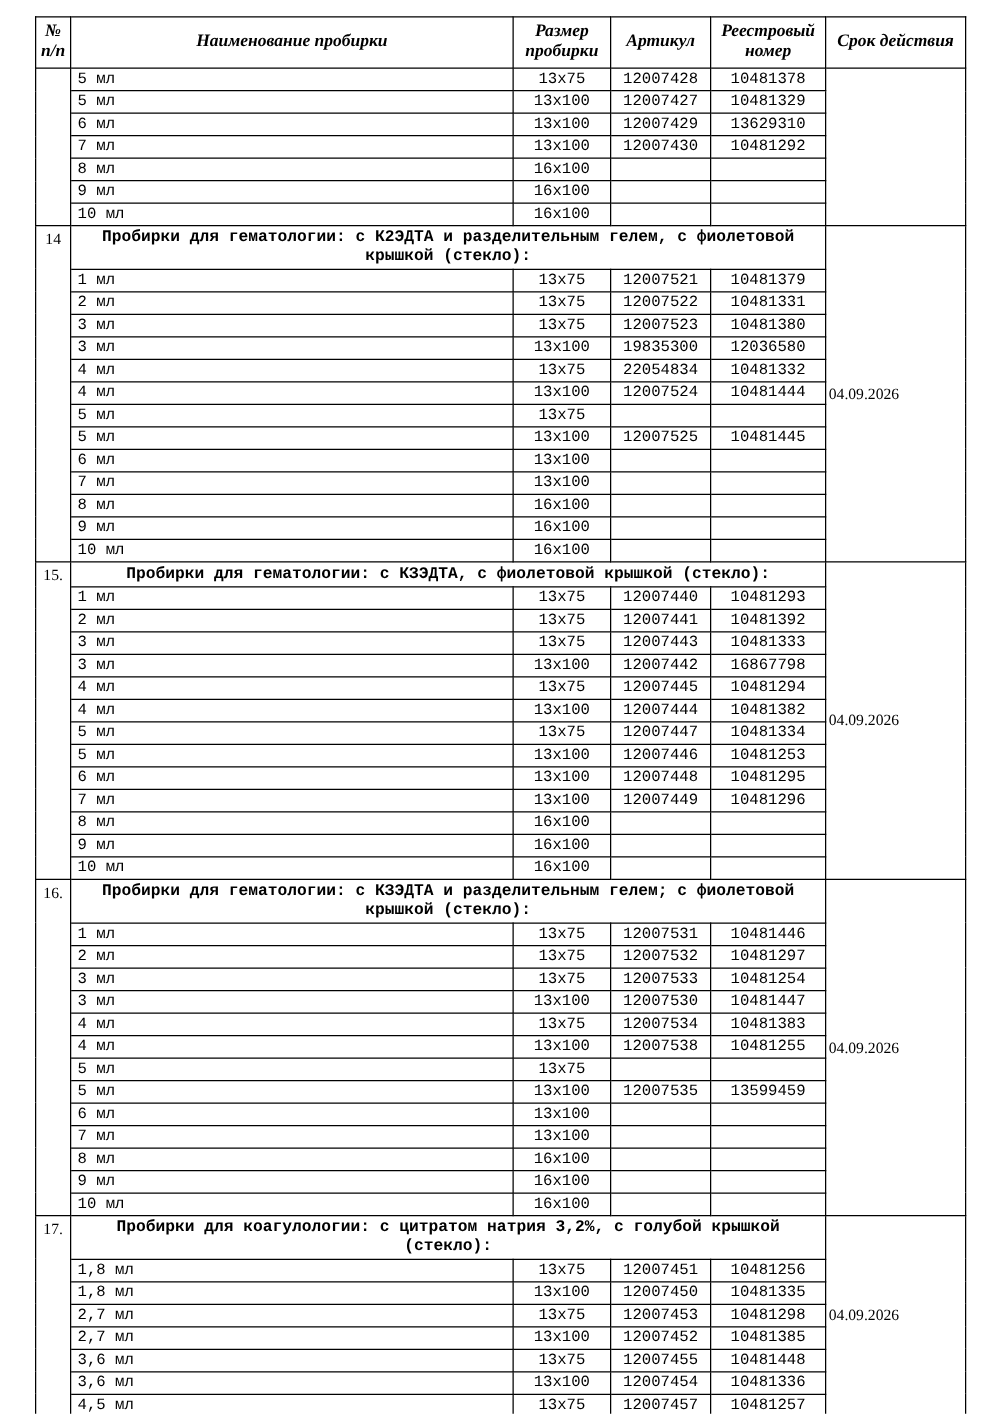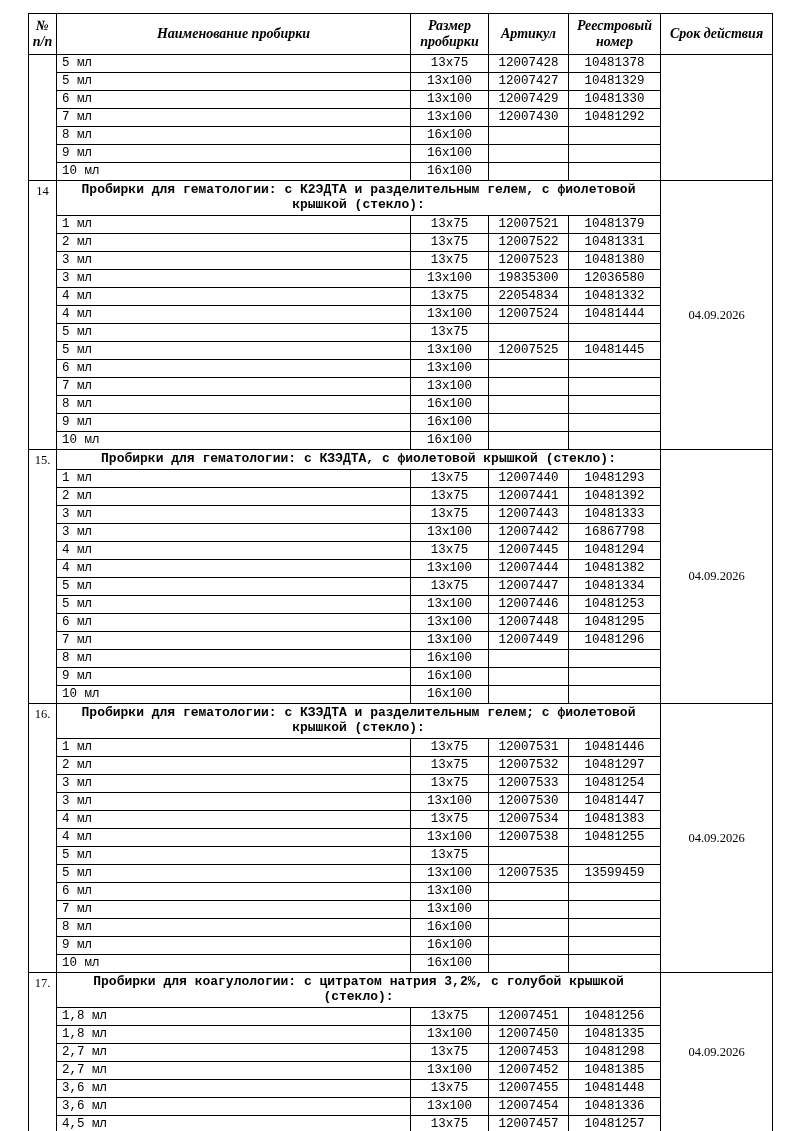--- a/index.html
+++ b/index.html
@@ -51,21 +51,21 @@
     font-size: 12.5px;
   }
   td.name {
     text-align: left;
     padding-left: 5px;
   }
   td.size, td.article, td.registry {
     text-align: center;
   }
   td.term {
-    text-align: center;
+    text-align: left;
     vertical-align: middle;
   }
   td.title {
     font-weight: bold;
     text-align: center;
     font-size: 13px;
     padding: 2px 6px;
     font-family: Liberation Mono, monospace;
   }
 </style>
@@ -104,21 +104,21 @@
         <tr class="data-row">
           <td class="name">5 мл</td>
           <td class="size">13x100</td>
           <td class="article">12007427</td>
           <td class="registry">10481329</td>
         </tr>
         <tr class="data-row">
           <td class="name">6 мл</td>
           <td class="size">13x100</td>
           <td class="article">12007429</td>
-          <td class="registry">10481330</td>
+          <td class="registry">13629310</td>
         </tr>
         <tr class="data-row">
           <td class="name">7 мл</td>
           <td class="size">13x100</td>
           <td class="article">12007430</td>
           <td class="registry">10481292</td>
         </tr>
         <tr class="data-row">
           <td class="name">8 мл</td>
           <td class="size">16x100</td>

